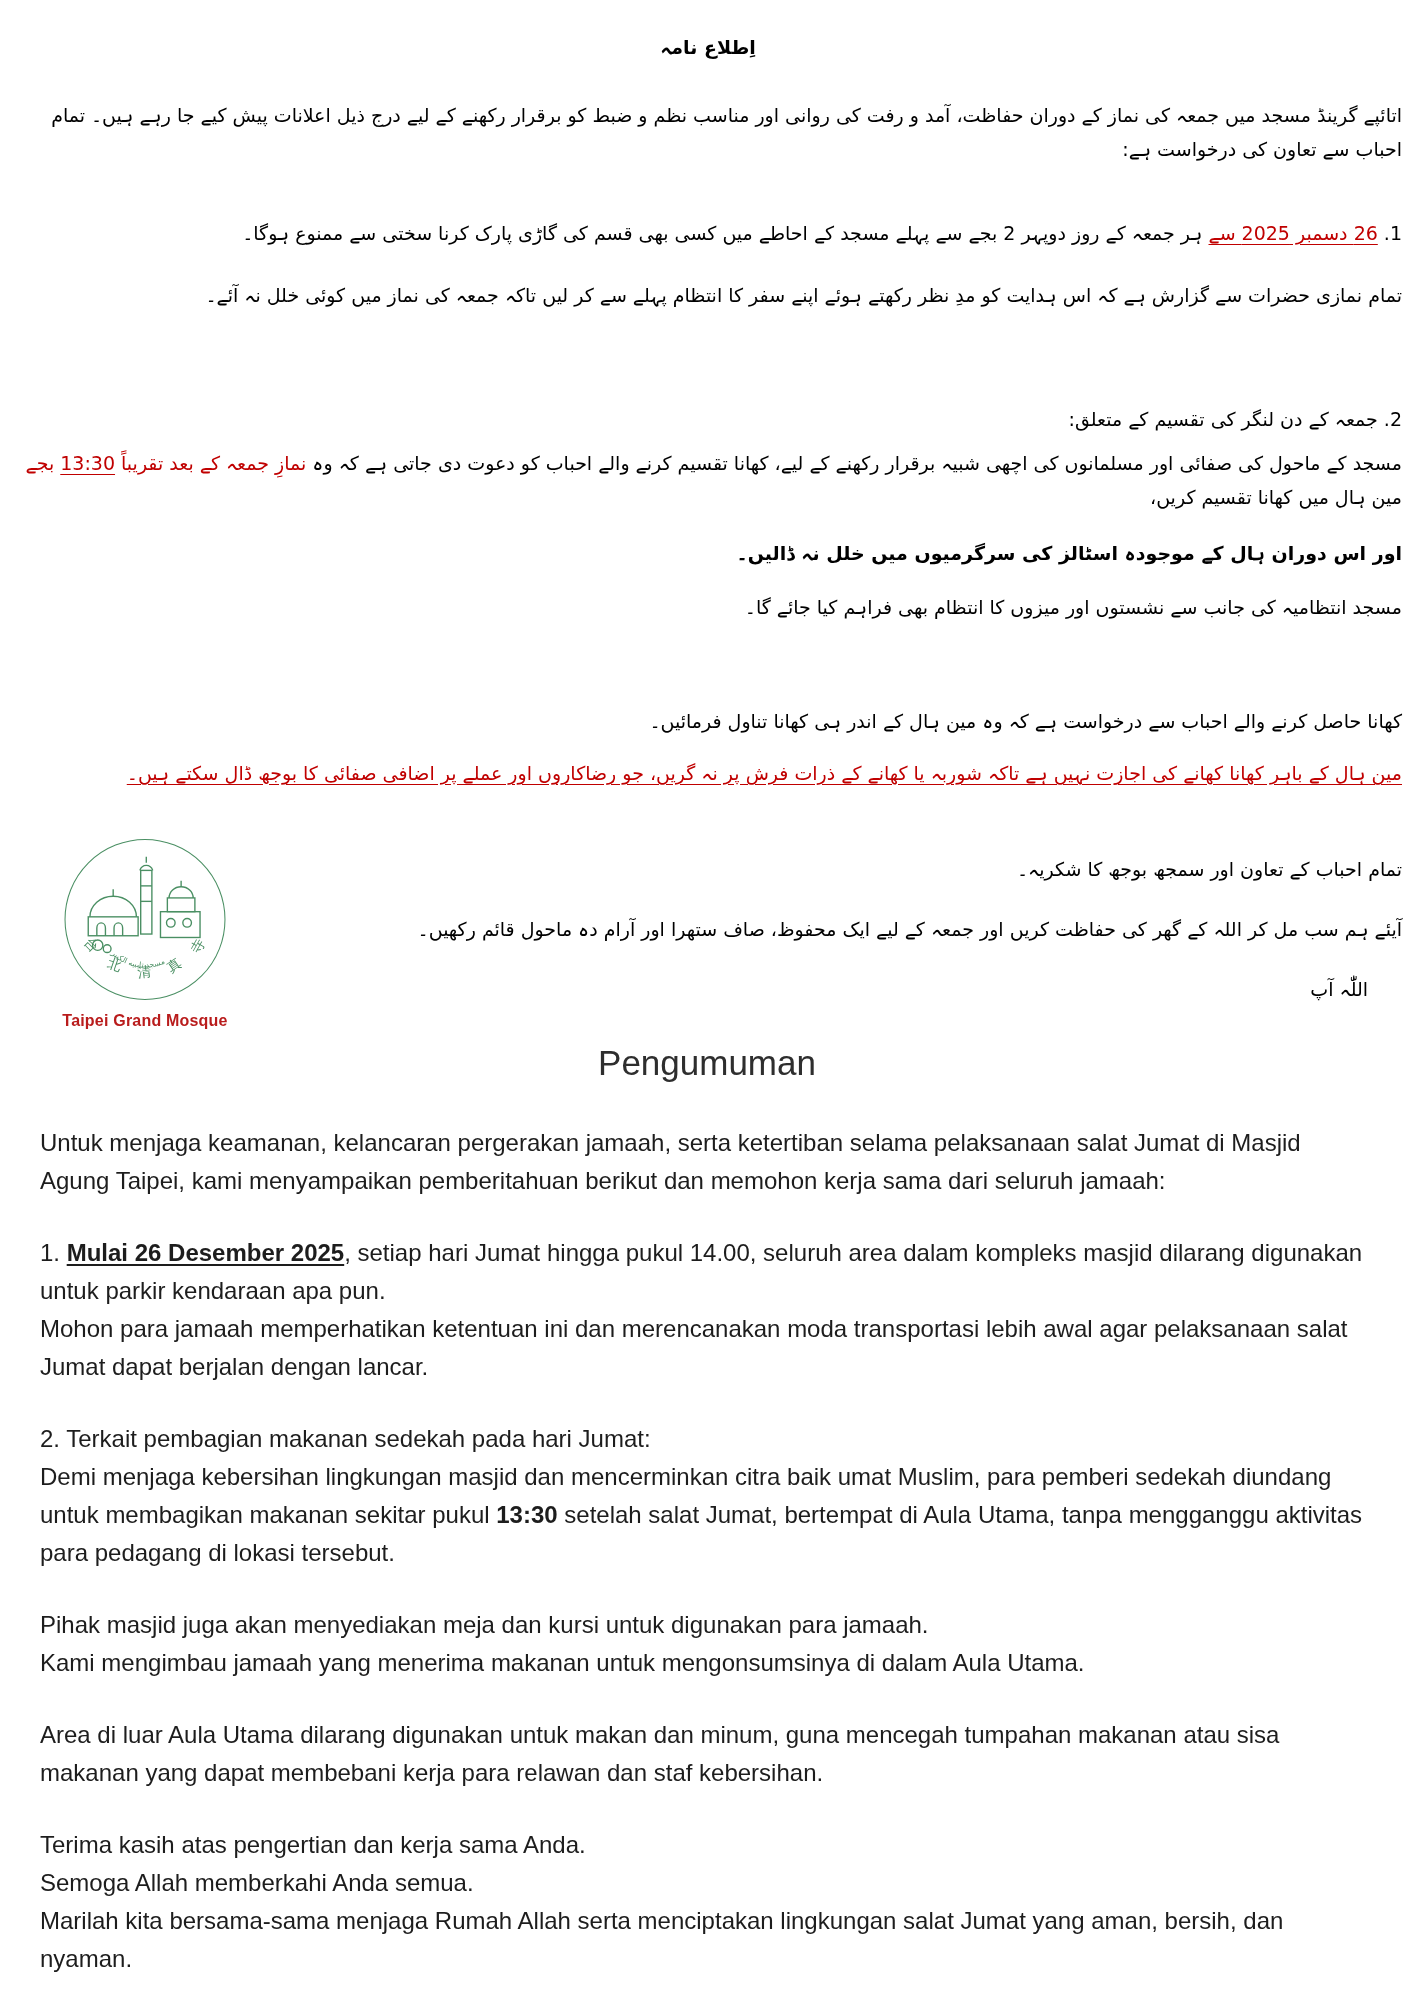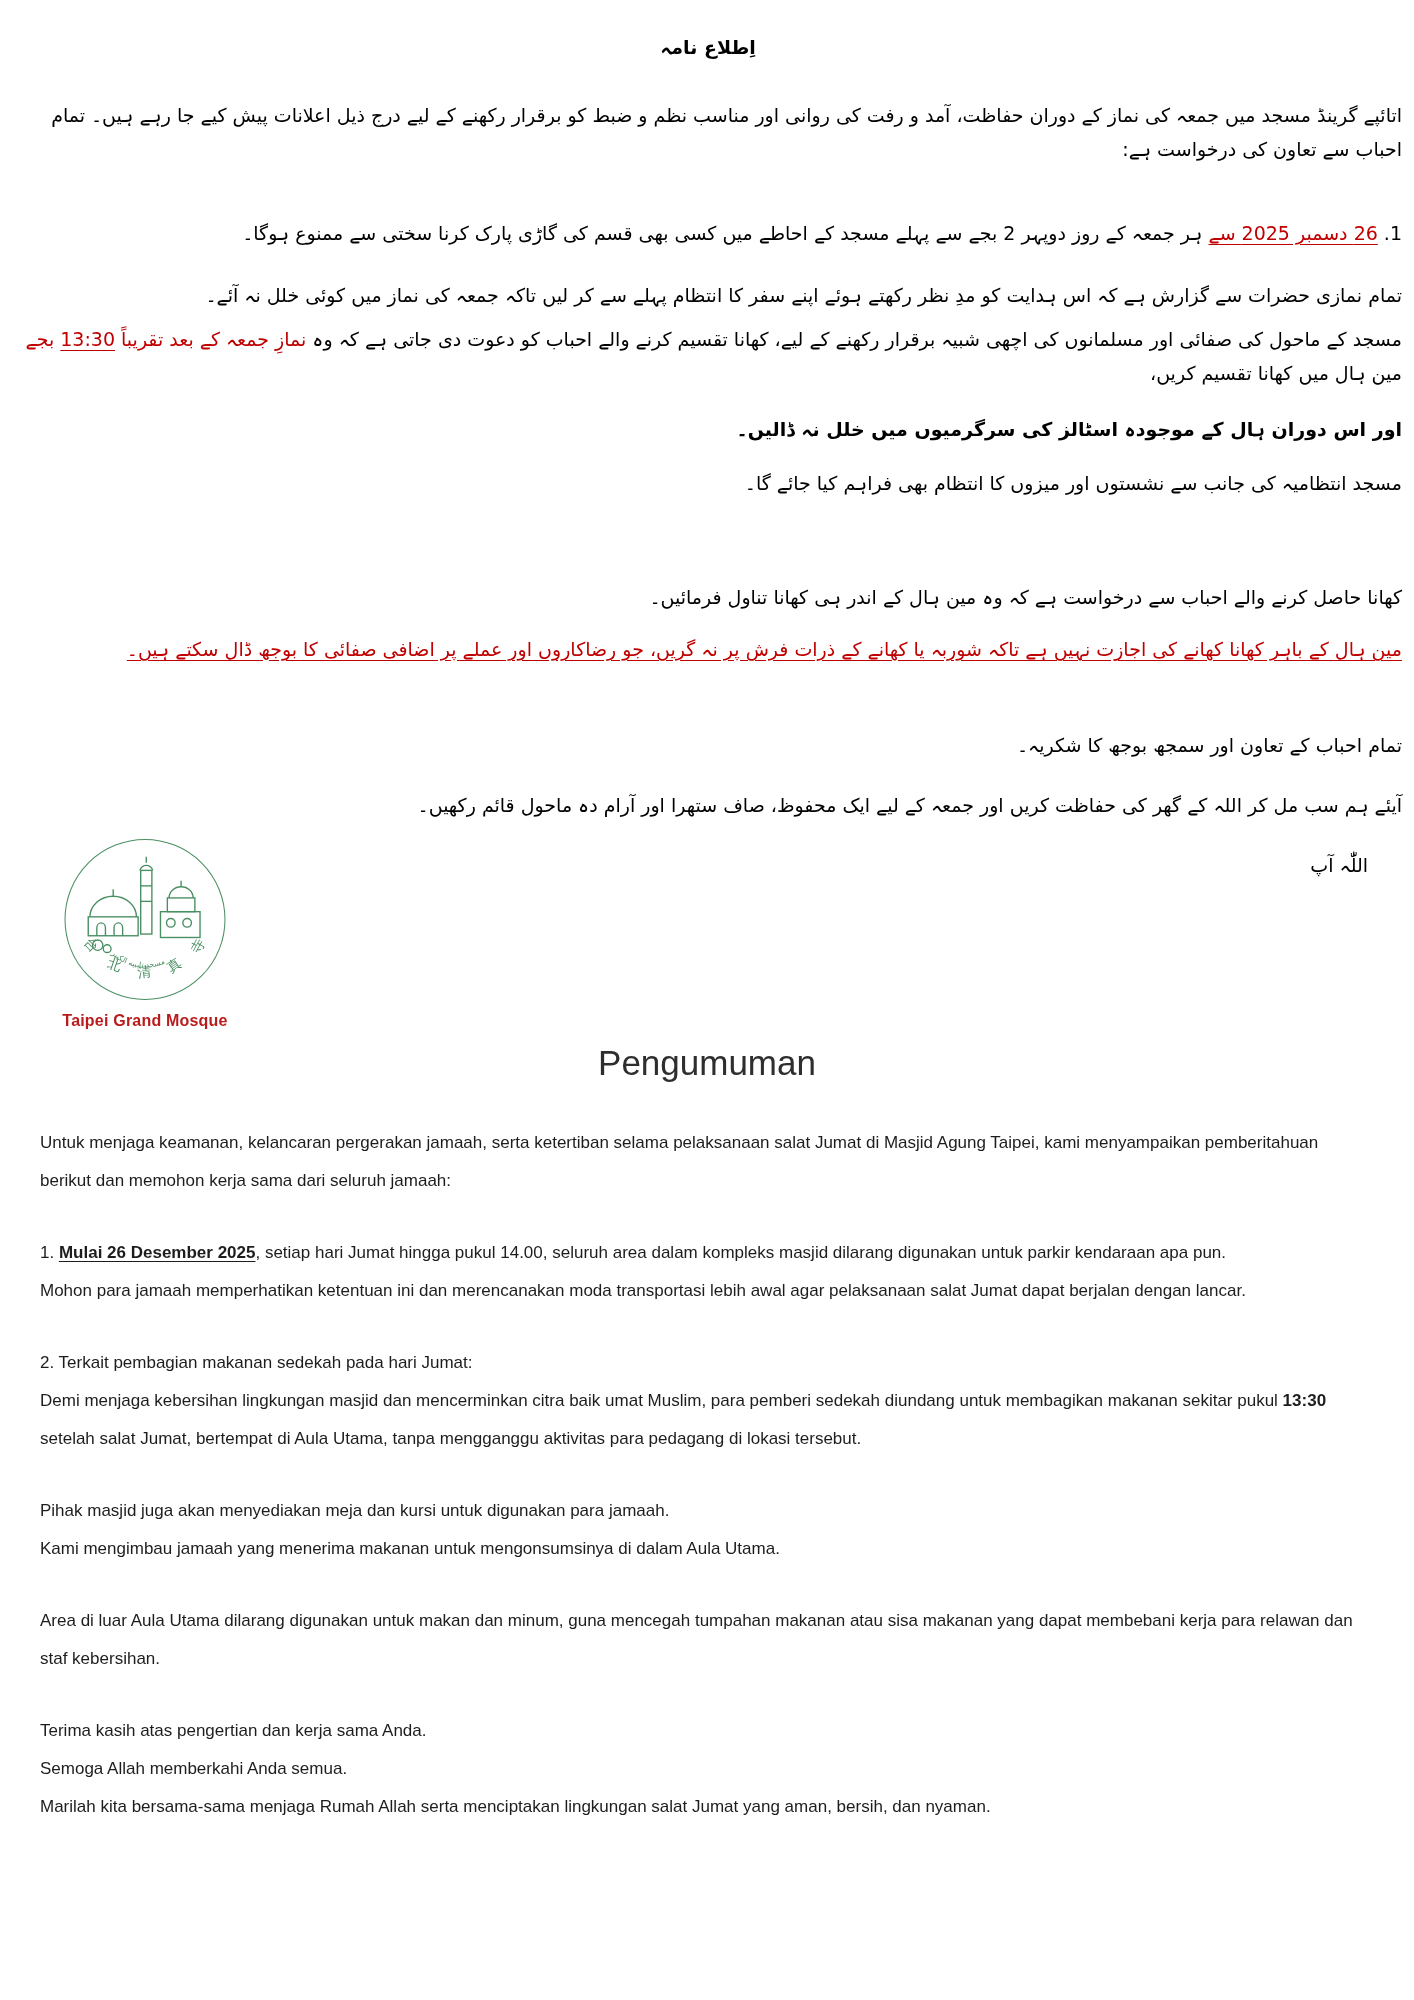--- a/index.html
+++ b/index.html
@@ -30,41 +30,42 @@
   
   .logo{position:absolute;left:52px;top:836px;width:186px;text-align:center;}
   .logo svg{display:block;margin:0 auto;}
   .logo-caption{margin-top:4px;font-size:16px;font-weight:bold;color:#b91c1c;
                 font-family:"Liberation Sans",sans-serif;letter-spacing:.2px;}
 
   
   .id-heading{position:absolute;top:1040px;left:0;right:0;margin:0;text-align:center;
               font-size:35px;font-weight:400;color:#2e2e2e;line-height:46px;}
   .indo{position:absolute;top:1124px;left:40px;right:44px;}
-  .indo p{margin:0 0 0 0;font-size:17px;line-height:38px;color:#1d1d1d;}
+  .indo p{margin:0 0 0 0;font-size:24px;line-height:38px;color:#1d1d1d;}
   .indo p + p{margin-top:34px;}
   .block{display:block;}
   .bu{font-weight:bold;text-decoration:underline;text-underline-offset:3px;}
   .b{font-weight:bold;}
   .ired{color:#ef3b2d;}
 </style>
 </head>
 <body>
 
 <div class="page">
 
   <section class="urdu">
     <p class="u-title">اِطلاع نامہ</p>
 
     <p class="u-intro">اتائپے گرینڈ مسجد میں جمعہ کی نماز کے دوران حفاظت، آمد و رفت کی روانی اور مناسب نظم و ضبط کو برقرار رکھنے کے لیے درج ذیل اعلانات پیش کیے جا رہے ہیں۔ تمام احباب سے تعاون کی درخواست ہے:</p>
 
     <p class="u-item1a"><span>1. </span><span class="ured-u">26 دسمبر 2025 سے</span><span> ہر جمعہ کے روز دوپہر 2 بجے سے پہلے مسجد کے احاطے میں کسی بھی قسم کی گاڑی پارک کرنا سختی سے ممنوع ہوگا۔</span></p>
 
     <p class="u-item1b">تمام نمازی حضرات سے گزارش ہے کہ اس ہدایت کو مدِ نظر رکھتے ہوئے اپنے سفر کا انتظام پہلے سے کر لیں تاکہ جمعہ کی نماز میں کوئی خلل نہ آئے۔</p>
 
+    <p class="u-item2h">2. جمعہ کے دن لنگر کی تقسیم کے متعلق:</p>
 
     <p class="u-item2a"><span>مسجد کے ماحول کی صفائی اور مسلمانوں کی اچھی شبیہ برقرار رکھنے کے لیے، کھانا تقسیم کرنے والے احباب کو دعوت دی جاتی ہے کہ وہ </span><span class="ured">نمازِ جمعہ کے بعد تقریباً </span><span class="ured-u">13:30</span><span class="ured"> بجے</span><span> مین ہال میں کھانا تقسیم کریں،</span></p>
 
     <p class="u-item2b">اور اس دوران ہال کے موجودہ اسٹالز کی سرگرمیوں میں خلل نہ ڈالیں۔</p>
     <p class="u-item2c">مسجد انتظامیہ کی جانب سے نشستوں اور میزوں کا انتظام بھی فراہم کیا جائے گا۔</p>
 
     <p class="u-eat">کھانا حاصل کرنے والے احباب سے درخواست ہے کہ وہ مین ہال کے اندر ہی کھانا تناول فرمائیں۔</p>
     <p class="u-redline">مین ہال کے باہر کھانا کھانے کی اجازت نہیں ہے تاکہ شوربہ یا کھانے کے ذرات فرش پر نہ گریں، جو رضاکاروں اور عملے پر اضافی صفائی کا بوجھ ڈال سکتے ہیں۔</p>
 
     <p class="u-thanks">تمام احباب کے تعاون اور سمجھ بوجھ کا شکریہ۔</p>

